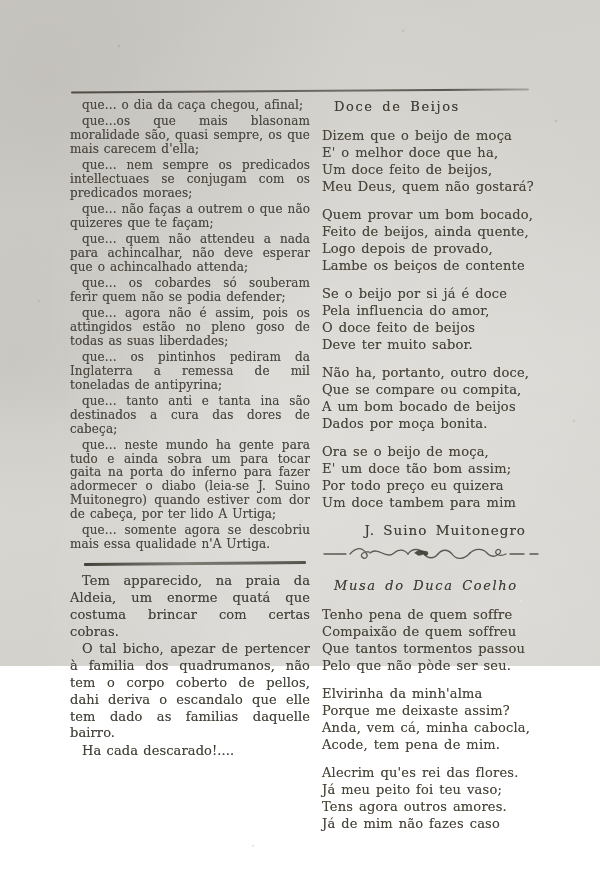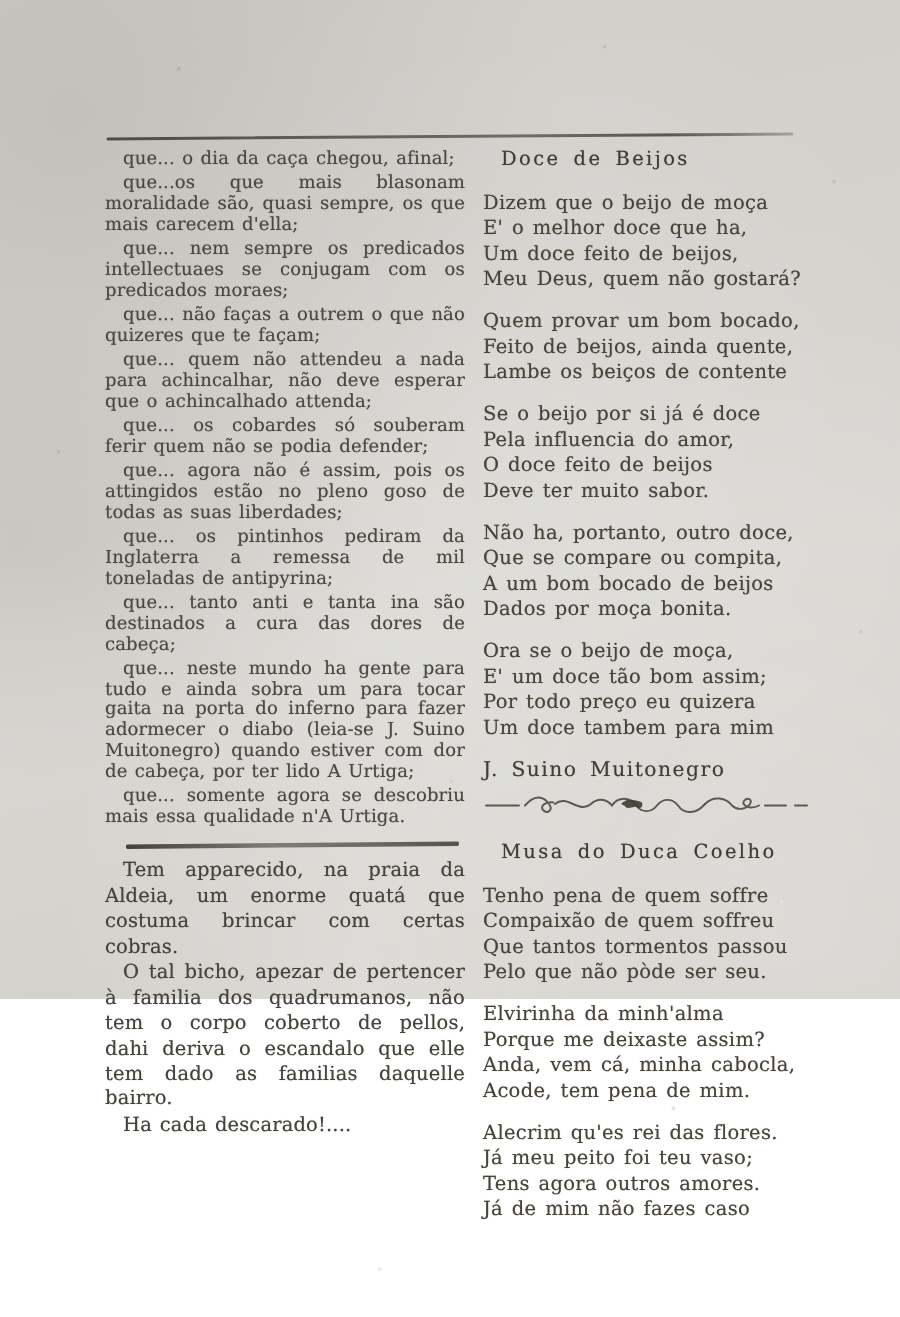--- a/index.html
+++ b/index.html
@@ -93,32 +93,33 @@
     letter-spacing: 0.2px;
     word-spacing: 1.5px;
     white-space: nowrap;
     color: #474338;
     text-shadow: 0 0 0.6px rgba(71,67,56,0.5);
   }
   .signature {
     font-size: 13.5px;
     letter-spacing: 1px;
     word-spacing: 3px;
+    text-align: right;
     padding-right: 14px;
     margin: 2px 0 6px 0;
     color: #403d33;
     text-shadow: 0 0 0.6px rgba(64,61,51,0.5);
   }
   .ornament {
     display: block;
     margin: 0 0 14px 0;
     height: 20px;
   }
   .ornament svg { display: block; }
-  .musa-title { margin-top: 12px; }
+  .musa-title { margin-top: 12px; font-style: italic; }
 </style>
 </head>
 <body>
 
 <div class="page">
   <div class="specks"></div>
   <div class="top-rule"></div>
 
   <div class="col left">
     <div>
@@ -150,20 +151,21 @@
     <div>
         <div class="stanza">
           <div class="poem-line">Dizem que o beijo de moça</div>
           <div class="poem-line">E' o melhor doce que ha,</div>
           <div class="poem-line">Um doce feito de beijos,</div>
           <div class="poem-line">Meu Deus, quem não gostará?</div>
         </div>
         <div class="stanza">
           <div class="poem-line">Quem provar um bom bocado,</div>
           <div class="poem-line">Feito de beijos, ainda quente,</div>
+          <div class="poem-line">Logo depois de provado,</div>
           <div class="poem-line">Lambe os beiços de contente</div>
         </div>
         <div class="stanza">
           <div class="poem-line">Se o beijo por si já é doce</div>
           <div class="poem-line">Pela influencia do amor,</div>
           <div class="poem-line">O doce feito de beijos</div>
           <div class="poem-line">Deve ter muito sabor.</div>
         </div>
         <div class="stanza">
           <div class="poem-line">Não ha, portanto, outro doce,</div>

